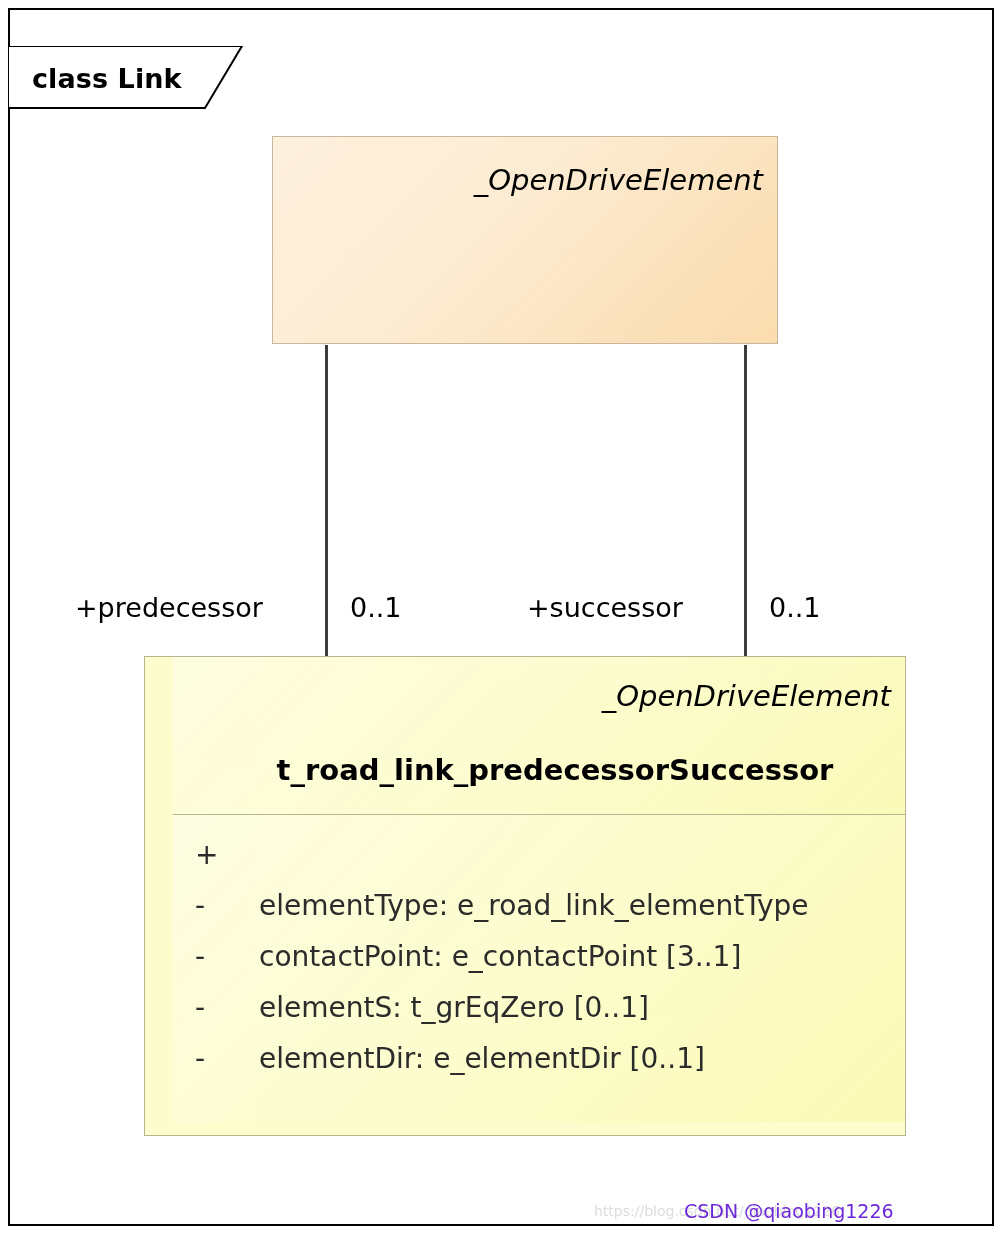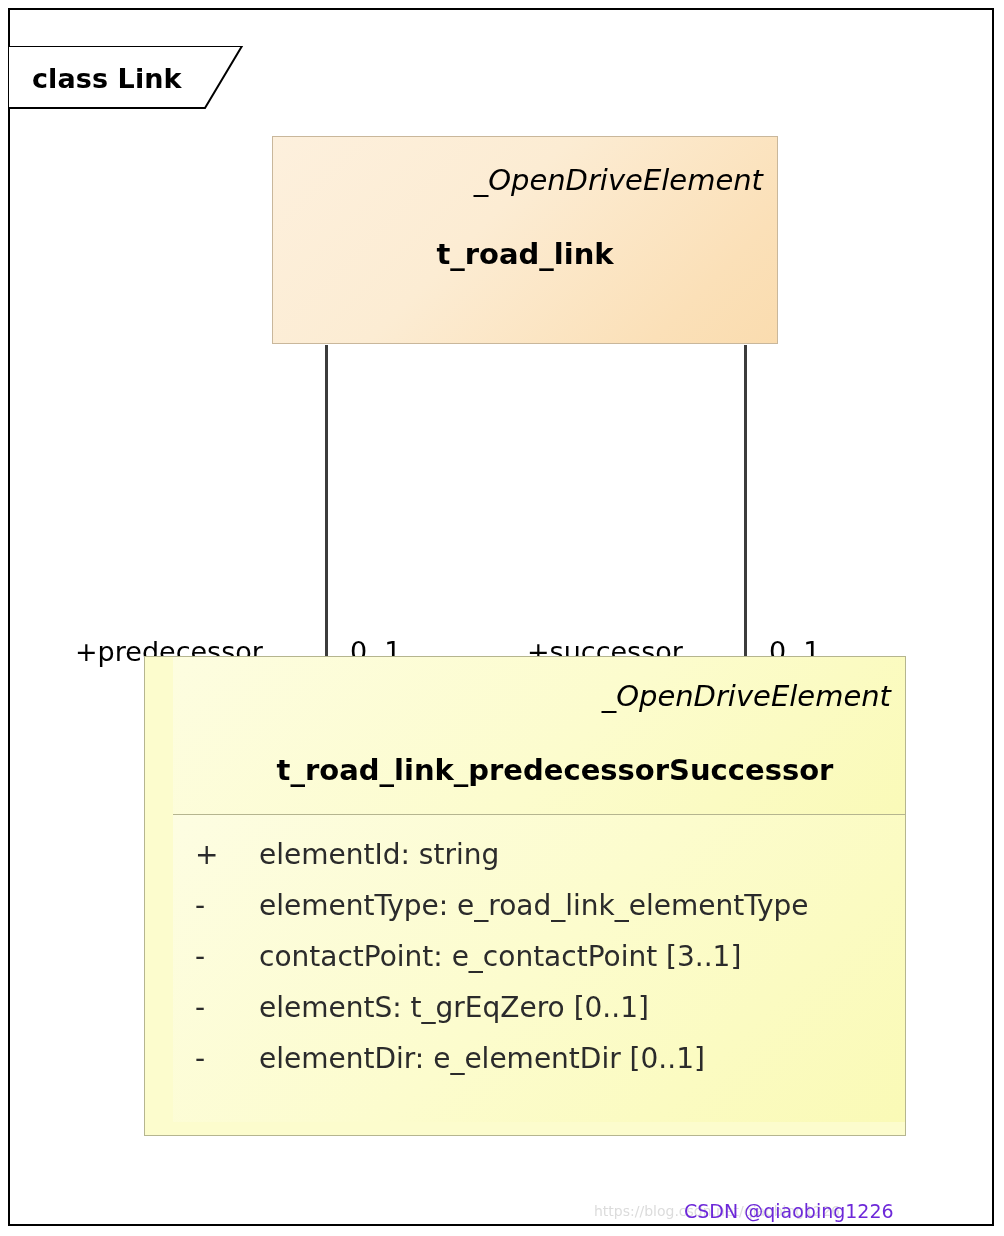--- a/index.html
+++ b/index.html
@@ -69,21 +69,20 @@
     top: 345px;
     height: 312px;
   }
 
   
   .assoc-label {
     position: absolute;
     font-size: 27px;
     color: #000000;
     white-space: nowrap;
-    margin-top: 44px;
   }
   #label-predecessor-role { left: 75px; top: 592px; }
   #label-predecessor-mult { left: 350px; top: 592px; }
   #label-successor-role   { left: 527px; top: 592px; }
   #label-successor-mult   { left: 769px; top: 592px; }
 
   
   .class-box {
     position: absolute;
     box-sizing: border-box;
@@ -239,32 +238,30 @@
 <div class="connector" id="connector-predecessor"></div>
 <div class="connector" id="connector-successor"></div>
 
 <div class="assoc-label" id="label-predecessor-role">+predecessor</div>
 <div class="assoc-label" id="label-predecessor-mult">0..1</div>
 <div class="assoc-label" id="label-successor-role">+successor</div>
 <div class="assoc-label" id="label-successor-mult">0..1</div>
 
 <div class="class-box" id="class-road-link">
   <div class="stereotype">_OpenDriveElement</div>
-  <div class="class-name">t_road_link</div>
 </div>
 
 <div class="class-box" id="class-pred-succ">
   <div class="header">
     <div class="stereotype">_OpenDriveElement</div>
     <div class="class-name">t_road_link_predecessorSuccessor</div>
   </div>
   <div class="attributes">
     <div class="attr-row">
       <span class="attr-visibility">+</span>
-      <span class="attr-text">elementId: string</span>
     </div>
     <div class="attr-row">
       <span class="attr-visibility">-</span>
       <span class="attr-text">elementType: e_road_link_elementType</span>
     </div>
     <div class="attr-row">
       <span class="attr-visibility">-</span>
       <span class="attr-text">contactPoint: e_contactPoint [3..1]</span>
     </div>
     <div class="attr-row">

